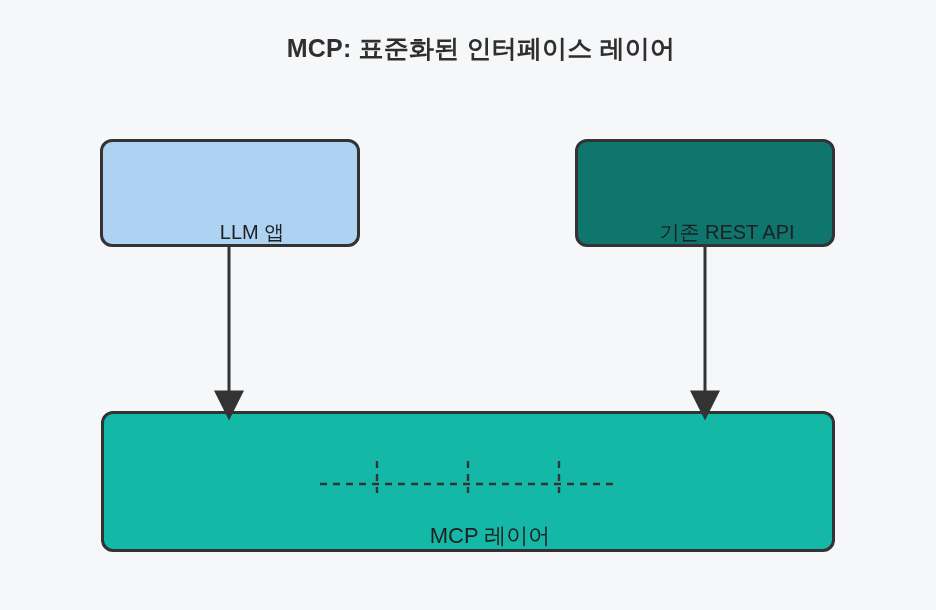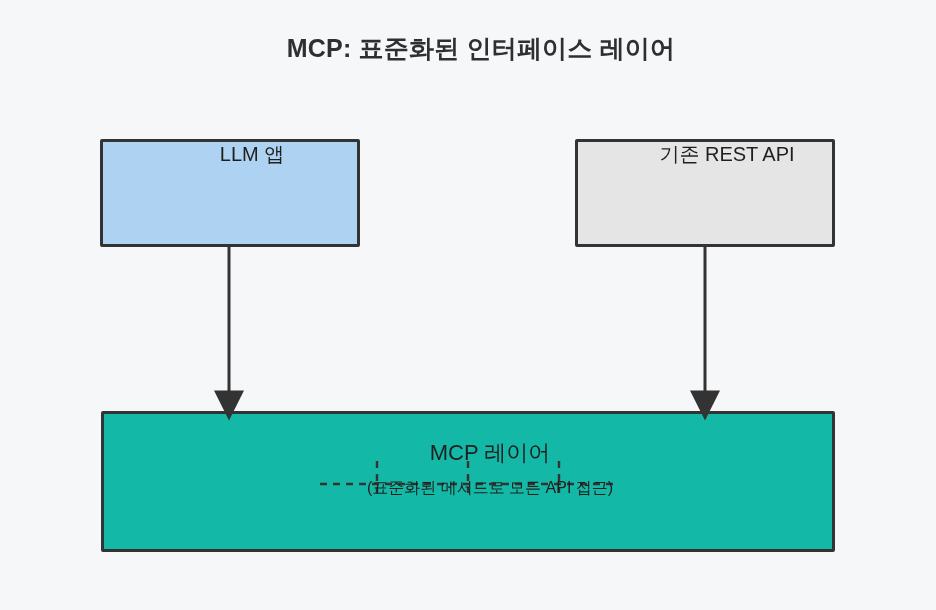--- a/index.html
+++ b/index.html
@@ -36,43 +36,43 @@
     letter-spacing: 0.2px;
     white-space: nowrap;
     padding-left: 13px;
   }
 
   
   .node {
     position: absolute;
     box-sizing: border-box;
     border: 3px solid #333333;
-    border-radius: 2px;
+    border-radius: 12px;
     display: flex;
     flex-direction: column;
     align-items: center;
-    justify-content: flex-start;
+    justify-content: flex-end;
     color: #1f1f1f;
     padding-left: 44px;
   }
 
   .node-llm {
     left: 100px;
     top: 139px;
     width: 260px;
     height: 108px;
     background: #aed3f2;
   }
 
   .node-rest {
     left: 575px;
     top: 139px;
     width: 260px;
     height: 108px;
-    background: #e5e5e5;
+    background: #0f766e;
   }
 
   .node-mcp {
     left: 101px;
     top: 411px;
     width: 734px;
     height: 141px;
     background: #14b8a6;
   }
 
@@ -147,21 +147,20 @@
   <div class="node node-llm">
     <div class="node-label">LLM 앱</div>
   </div>
 
   <div class="node node-rest">
     <div class="node-label">기존 REST API</div>
   </div>
 
   <div class="node node-mcp">
     <div class="node-label">MCP 레이어</div>
-    <div class="node-sublabel">(표준화된 메서드로 모든 API 접근)</div>
   </div>
 
   <svg class="dash-overlay" viewBox="0 0 936 610" width="936" height="610">
     <g stroke="#333333" stroke-width="2.4" fill="none" stroke-dasharray="7,6">
       <line x1="320" y1="484" x2="617" y2="484"></line>
       <line x1="377" y1="461" x2="377" y2="493"></line>
       <line x1="468" y1="461" x2="468" y2="493"></line>
       <line x1="559" y1="461" x2="559" y2="493"></line>
     </g>
   </svg>

